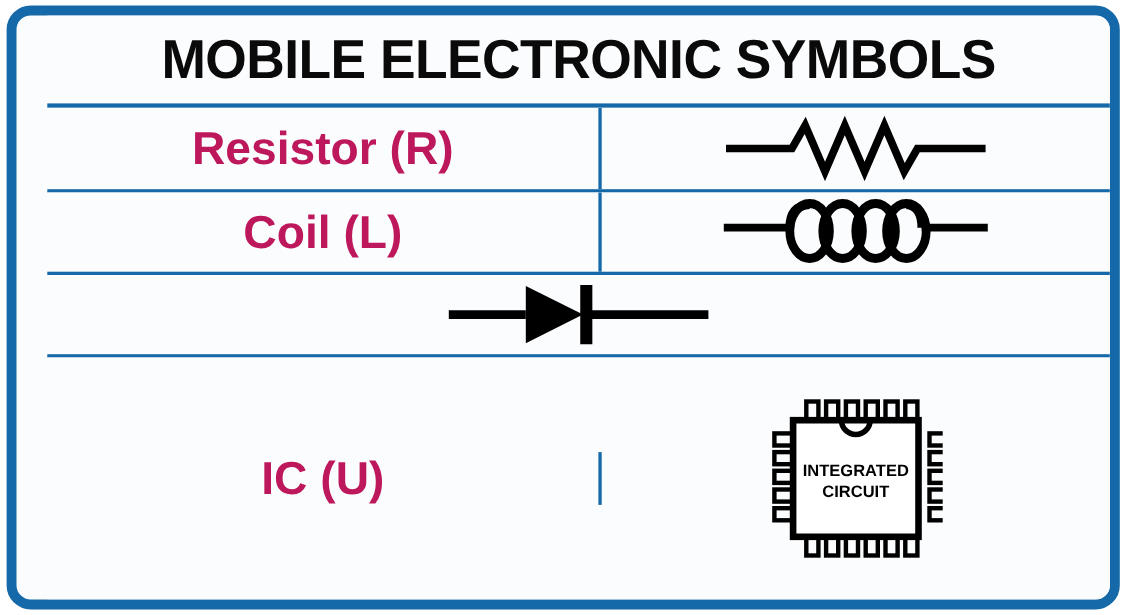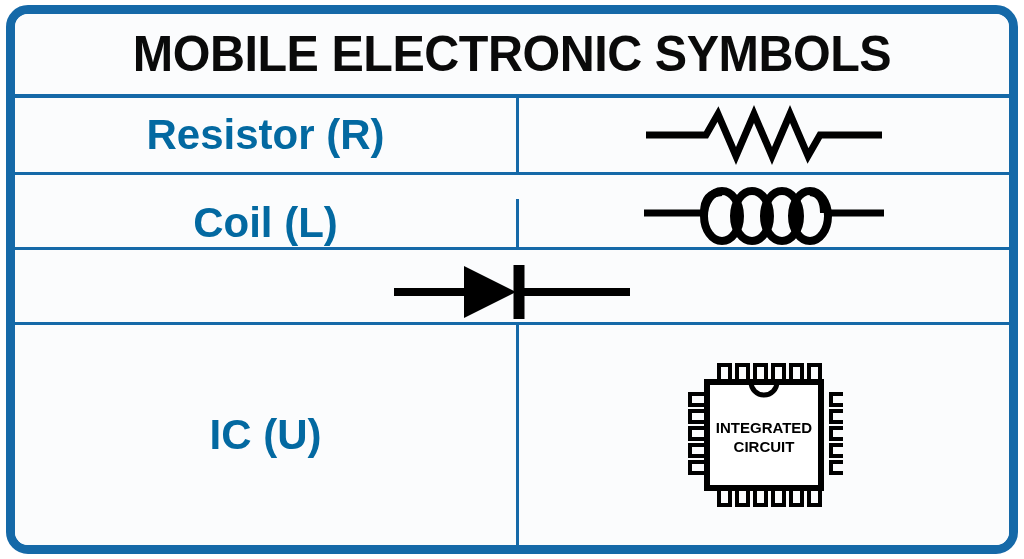--- a/index.html
+++ b/index.html
@@ -28,20 +28,21 @@
   }
 
   .table {
     position: absolute;
     left: 0;
     top: 0;
     right: 0;
     bottom: 0;
     display: flex;
     flex-direction: column;
+    padding-left: 28px;
   }
 
   .title-row {
     height: 80px;
     flex: none;
     display: flex;
     align-items: center;
     justify-content: center;
     border-bottom: 4px solid #1569a8;
     background: #fbfcfd;
@@ -58,36 +59,36 @@
 
   .row {
     display: flex;
     flex: none;
     border-bottom: 3px solid #1569a8;
     background: #fbfcfd;
   }
   .row.last { border-bottom: none; }
 
   .r1, .r2 { height: 74px; }
-  .r3, .r4 { height: 72px; align-items: flex-end; }
-  .r5 { flex: 1 1 auto; }
+  .r3, .r4 { height: 72px; }
+  .r5 { flex: 1 1 auto; align-items: center; }
 
   .cell-label {
     width: 504px;
     flex: none;
     display: flex;
     align-items: center;
     justify-content: center;
     border-right: 3px solid #1569a8;
     box-sizing: border-box;
   }
   .label-text {
     font-size: 42px;
     font-weight: bold;
-    color: #0369a1;
+    color: #be185d;
     white-space: nowrap;
     font-family: "Liberation Sans", sans-serif;
   }
 
   .cell-symbol {
     flex: 1 1 auto;
     display: flex;
     align-items: center;
     justify-content: center;
   }

